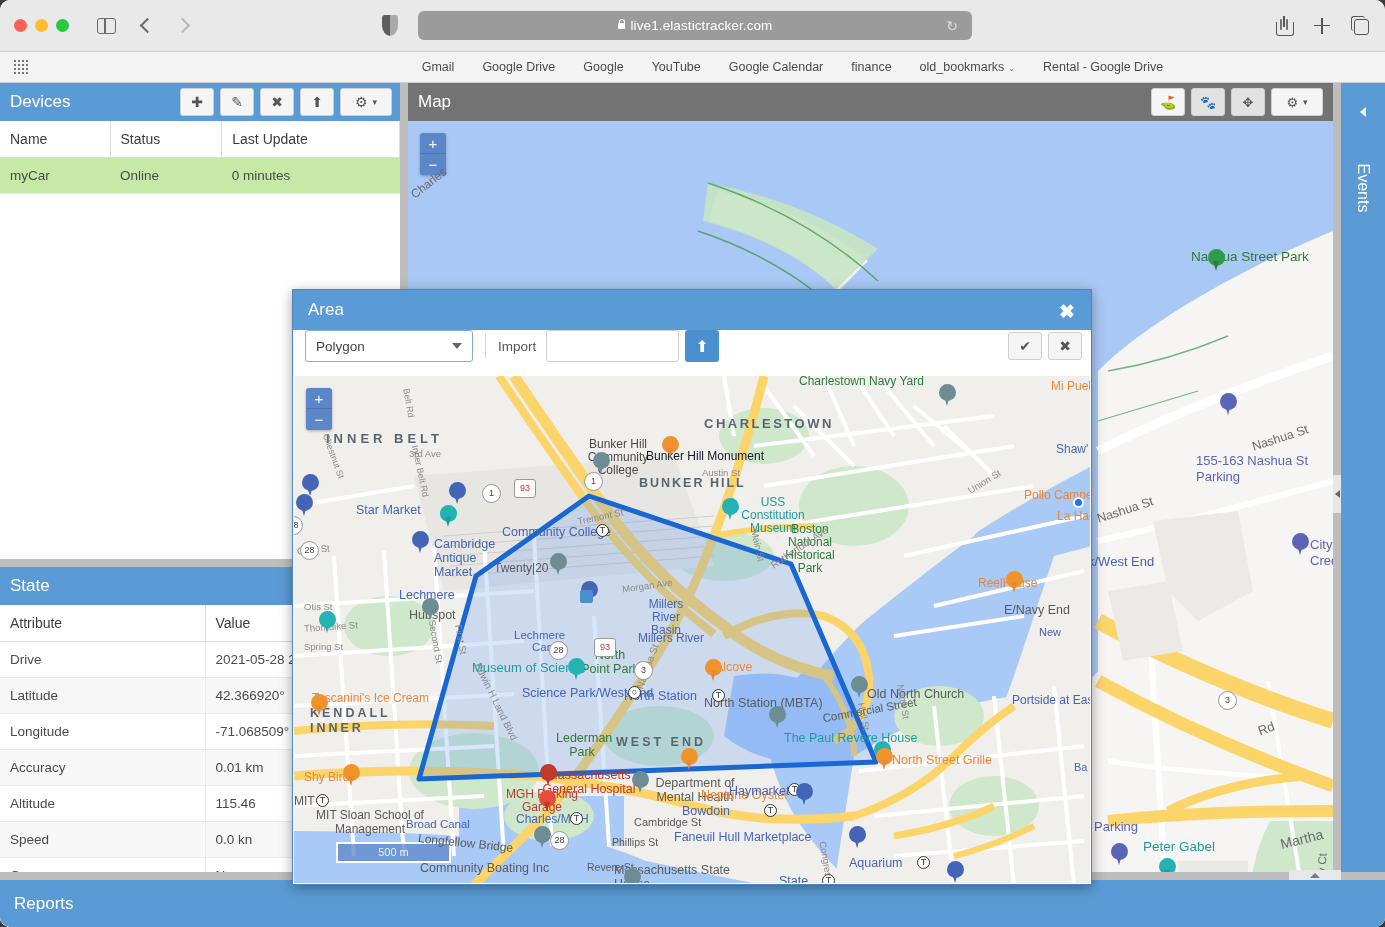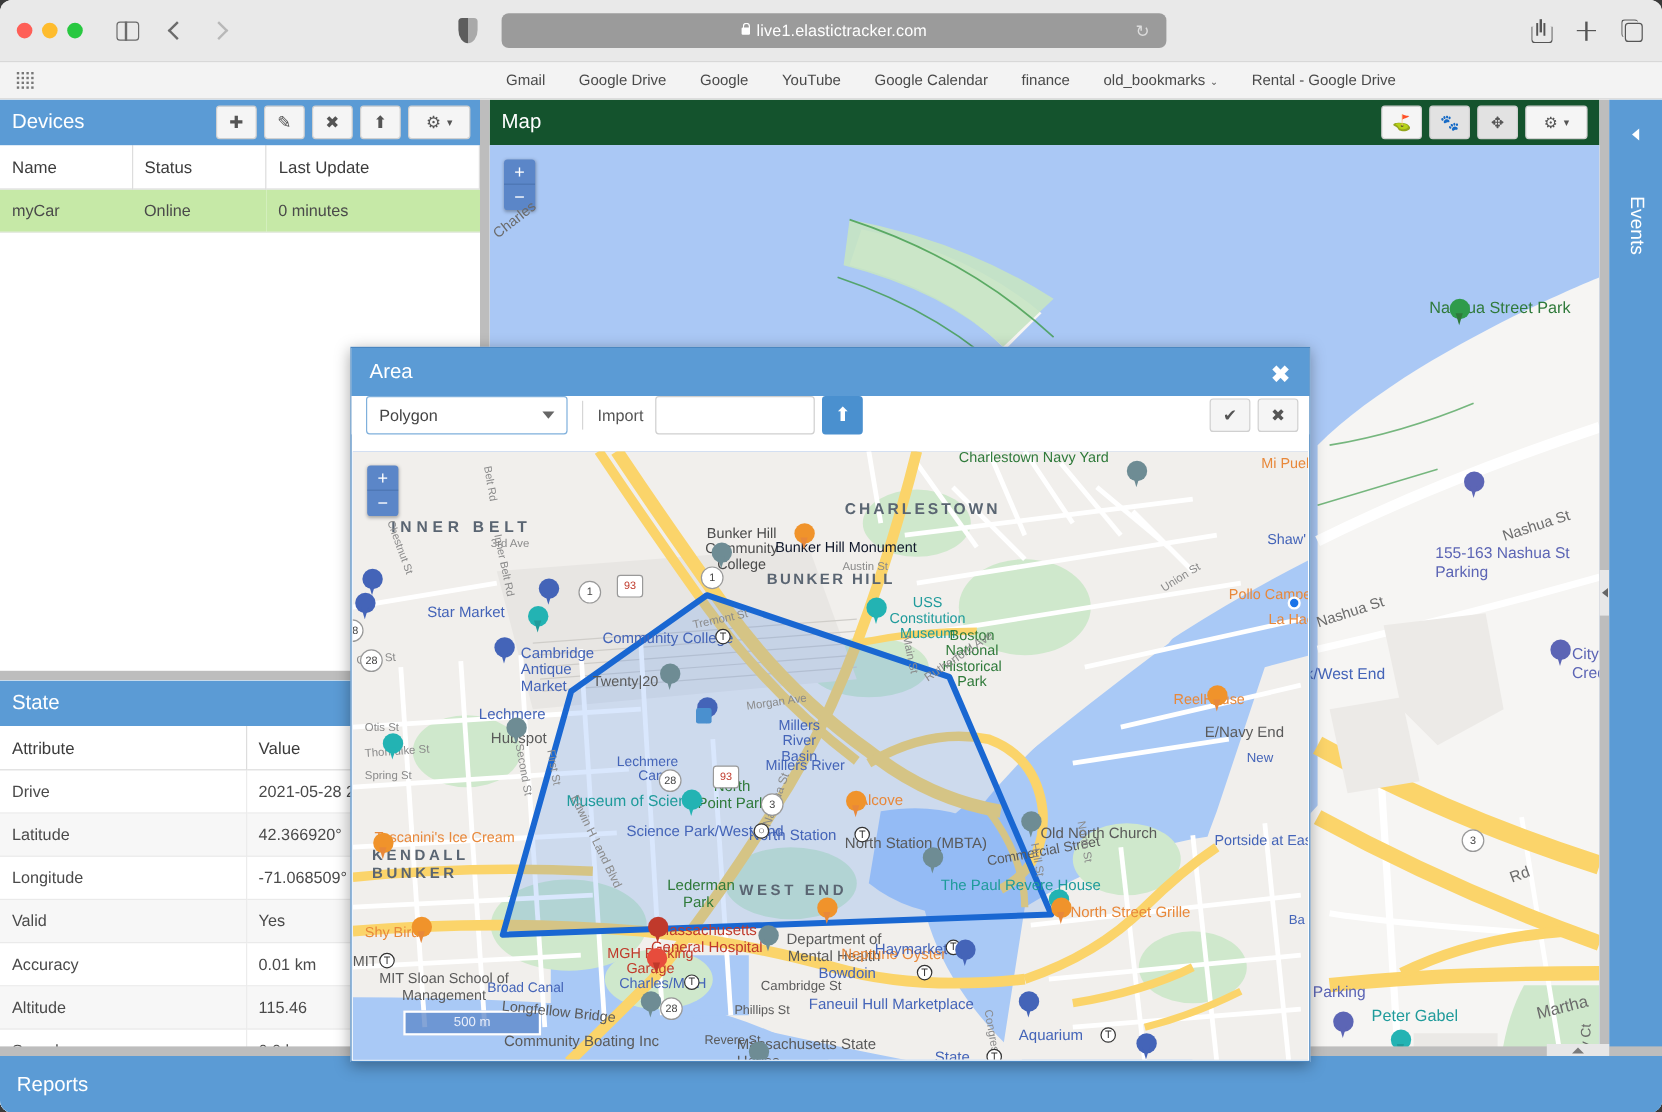--- a/index.html
+++ b/index.html
@@ -113,21 +113,21 @@
   .state td:first-child { border-right: 1px solid #ececec; }
 
   .vsplit { position: absolute; left: 400px; top: 0; width: 8px; height: 844px;
             background: #bdbdbd; cursor: col-resize; }
   .hsplit { position: absolute; left: 0; top: 476px; width: 400px; height: 8px;
             background: #bdbdbd; cursor: row-resize; }
 
   
   .mapwrap { position: absolute; left: 408px; top: 0; width: 925px; height: 844px;
              overflow: hidden; }
-  .map-header { background:#14532d; }
+  .map-header { background:#737373; }
   .map-tools { position:absolute; right: 10px; top: 5px; display:flex; gap:6px; }
   .mapcanvas { position: absolute; left: 0; top: 38px; right: 0; bottom: 0;
                background: #aac8f5; overflow: hidden; }
 
   .zoomctl { position: absolute; left: 12px; top: 12px; width: 26px;
              background: #5b86c8; border-radius: 3px; overflow: hidden;
              box-shadow: 0 1px 3px rgba(0,0,0,.3); }
   .zoomctl div { height: 21px; color: #fff; font-size: 15px; line-height: 21px;
                  text-align: center; cursor: pointer; }
   .zoomctl div:first-child { border-bottom: 1px solid #4d76b2; }
@@ -332,24 +332,20 @@
               <td>Drive</td>
               <td>2021-05-28 23</td>
             </tr>
             <tr>
               <td>Latitude</td>
               <td>42.366920°</td>
             </tr>
             <tr>
               <td>Longitude</td>
               <td>-71.068509°</td>
-            </tr>
-            <tr>
-              <td>Valid</td>
-              <td>Yes</td>
             </tr>
             <tr>
               <td>Accuracy</td>
               <td>0.01 km</td>
             </tr>
             <tr>
               <td>Altitude</td>
               <td>115.46</td>
             </tr>
             <tr>
@@ -651,21 +647,21 @@
         <div class="lab" style="left:344px;top:255px;font-size:12px;color:#4464b8;">Millers River</div>
         <div class="lab" style="left:228px;top:310px;font-size:12.5px;color:#4464b8;">Science Park/West End</div>
         <div class="lab" style="left:3px;top:168px;font-size:9.5px;color:#8a8a8a;transform:rotate(-5deg);">Gore St</div>
         <div class="lab" style="left:10px;top:225px;font-size:9.5px;color:#8a8a8a;">Otis St</div>
         <div class="lab" style="left:10px;top:245px;font-size:9.5px;color:#8a8a8a;transform:rotate(-4deg);">Thorndike St</div>
         <div class="lab" style="left:10px;top:265px;font-size:9.5px;color:#8a8a8a;">Spring St</div>
         <div class="lab" style="left:152px;top:258px;font-size:9.5px;color:#8a8a8a;transform:rotate(80deg);">First St</div>
         <div class="lab" style="left:120px;top:260px;font-size:9.5px;color:#8a8a8a;transform:rotate(80deg);">Second St</div>
         <div class="lab" style="left:160px;top:320px;font-size:10px;color:#8a8a8a;transform:rotate(64deg);">Edwin H Land Blvd</div>
         <div class="lab" style="left:18px;top:315px;font-size:12px;color:#e8883a;">Toscanini's Ice Cream</div>
-        <div class="lab" style="left:16px;top:330px;font-size:12.5px;color:#5a6572;letter-spacing:3px;font-weight:bold;width:70px;white-space:normal;line-height:15px;">KENDALL BUNKER</div>
+        <div class="lab" style="left:16px;top:330px;font-size:12.5px;color:#5a6572;letter-spacing:3px;font-weight:bold;width:70px;white-space:normal;line-height:15px;">KENDALL INNER</div>
         <div class="lab" style="left:10px;top:394px;font-size:12px;color:#e8883a;">Shy Bird</div>
         <div class="lab" style="left:0px;top:418px;font-size:12px;color:#5a5a5a;">MIT</div>
         <div class="lab" style="left:22px;top:432px;font-size:12px;color:#5a5a5a;width:108px;white-space:normal;line-height:14px;text-align:center;">MIT Sloan School of Management</div>
 
         <div class="lab" style="left:112px;top:442px;font-size:11.5px;color:#4464b8;">Broad Canal</div>
         <div class="lab" style="left:124px;top:460px;font-size:12px;color:#5a5a5a;transform:rotate(6deg);">Longfellow Bridge</div>
         <div class="lab" style="left:126px;top:485px;font-size:12.5px;color:#5a5a5a;">Community Boating Inc</div>
         <div class="lab" style="left:222px;top:436px;font-size:12px;color:#4464b8;">Charles/MGH</div>
         <div class="lab" style="left:340px;top:440px;font-size:11px;color:#5a5a5a;">Cambridge St</div>
         <div class="lab" style="left:318px;top:460px;font-size:10.5px;color:#5a5a5a;">Phillips St</div>

